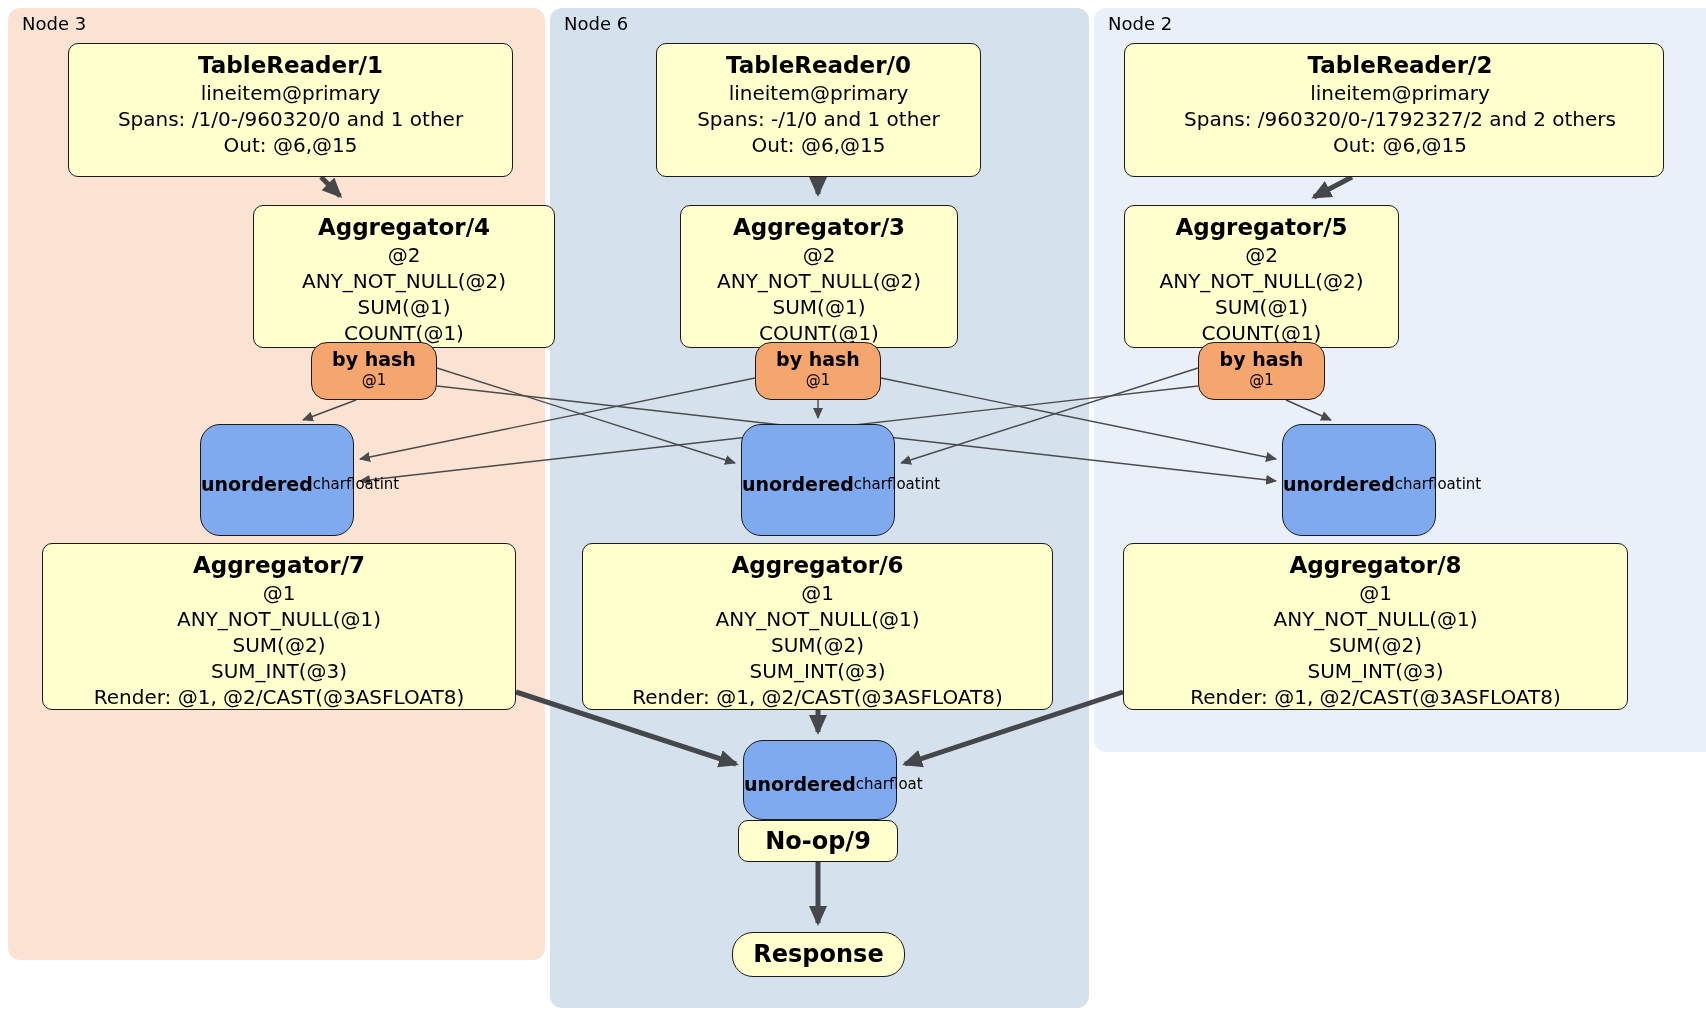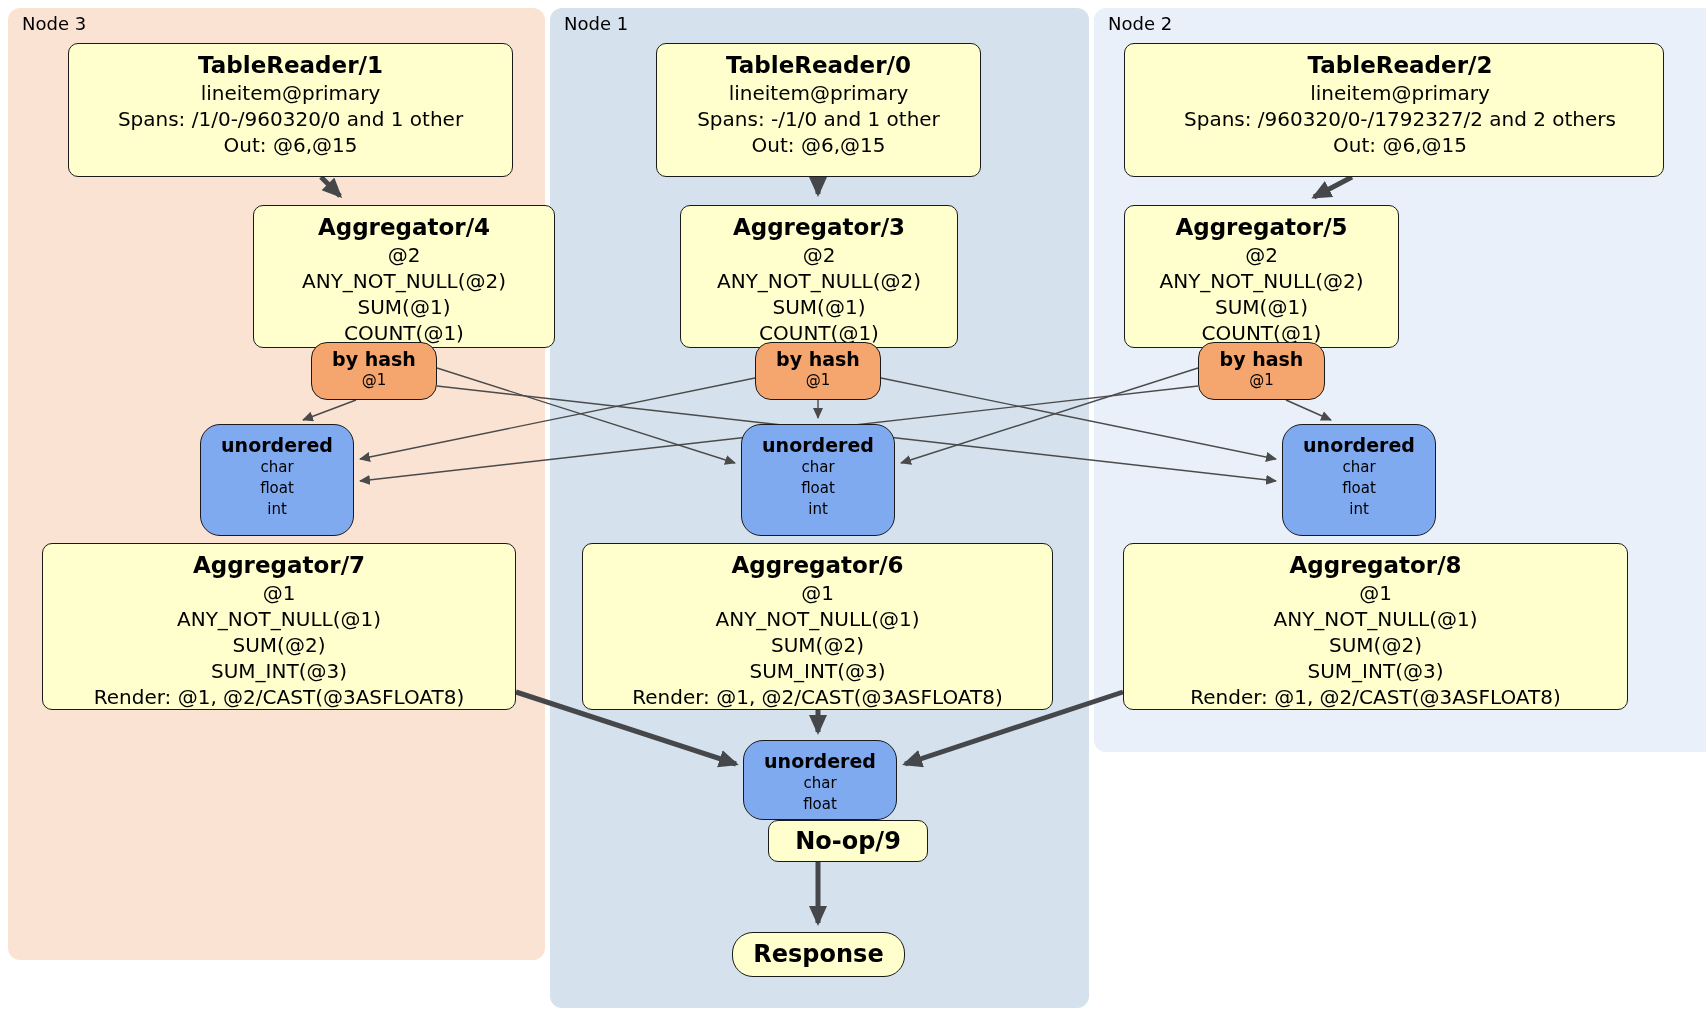--- a/index.html
+++ b/index.html
@@ -28,41 +28,41 @@
   .pbox .line{font-size:20px;line-height:26px;}
   .router{
     position:absolute;background:var(--router-orange);border:1.5px solid var(--border);
     border-radius:16px;display:flex;flex-direction:column;align-items:center;
     text-align:center;box-sizing:border-box;padding-top:4px;z-index:12;white-space:nowrap;
   }
   .router .title{font-size:19px;font-weight:bold;line-height:24px;}
   .router .line{font-size:15px;line-height:19px;}
   .sync{
     position:absolute;background:var(--sync-blue);border:1.5px solid var(--border);
-    border-radius:20px;display:flex;flex-direction:column;align-items:center;
+    border-radius:20px;display:flex;flex-direction:row;align-items:center;
     text-align:right;box-sizing:border-box;padding-top:8px;z-index:12;white-space:nowrap;
   }
   .sync .title{font-size:19px;font-weight:bold;line-height:24px;}
   .sync .line{font-size:15px;line-height:21px;}
   .small .title{font-size:24px;}
   .small{justify-content:center;padding-top:0;}
   #edges{position:absolute;left:0;top:0;z-index:5;pointer-events:none;}
   .thin{stroke:var(--edge);stroke-width:1.4;}
   .thick{stroke:#45474a;stroke-width:5;}
 </style>
 </head>
 <body>
 
 <div id="canvas">
 
   <div class="panel" style="left:8px;top:8px;width:537px;height:952px;background:var(--panel-node3);">
     <div class="panel-label">Node 3</div>
   </div>
   <div class="panel" style="left:550px;top:8px;width:539px;height:1000px;background:var(--panel-node1);">
-    <div class="panel-label">Node 1</div>
+    <div class="panel-label">Node 6</div>
   </div>
   <div class="panel" style="left:1094px;top:8px;width:720px;height:744px;background:var(--panel-node2);">
     <div class="panel-label">Node 2</div>
   </div>
 
   <svg id="edges" width="1706" height="1016" viewBox="0 0 1706 1016">
     <defs>
       <marker id="mthin" markerUnits="userSpaceOnUse" markerWidth="13" markerHeight="11" refX="10" refY="5" orient="auto">
         <path d="M0,0 L11,5 L0,10 z" fill="#4a4a4a"></path>
       </marker>
@@ -184,20 +184,20 @@
     <span class="line">SUM(@2)</span>
     <span class="line">SUM_INT(@3)</span>
     <span class="line">Render: @1, @2/CAST(@3ASFLOAT8)</span>
   </div>
 
   <div class="sync" style="left:743px;top:740px;width:154px;height:80px;">
     <span class="title">unordered</span>
     <span class="line">char</span>
     <span class="line">float</span>
   </div>
-  <div class="pbox small" style="left:738px;top:820px;width:160px;height:42px;margin-left:30px;">
+  <div class="pbox small" style="left:738px;top:820px;width:160px;height:42px;">
     <span class="title">No-op/9</span>
   </div>
   <div class="pbox small" style="left:732px;top:932px;width:173px;height:45px;border-radius:21px;">
     <span class="title">Response</span>
   </div>
 
 </div>
 
 </body></html>

